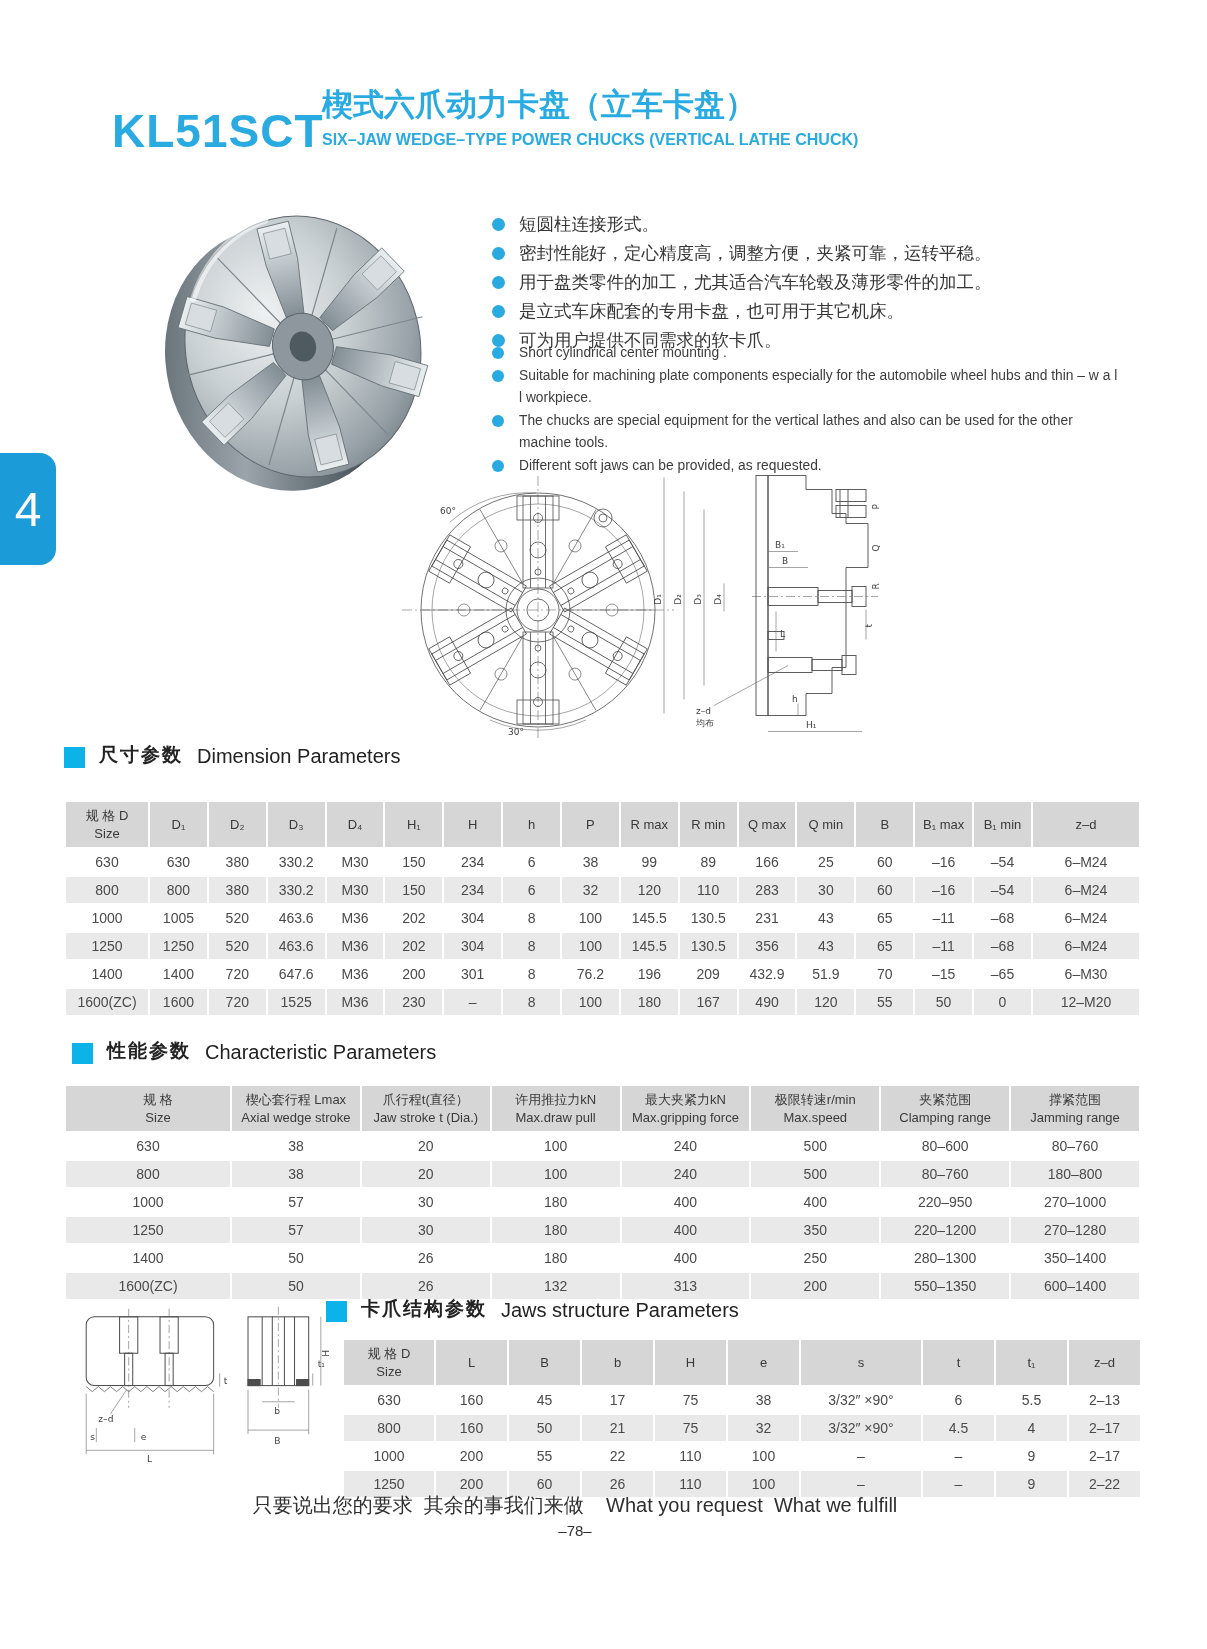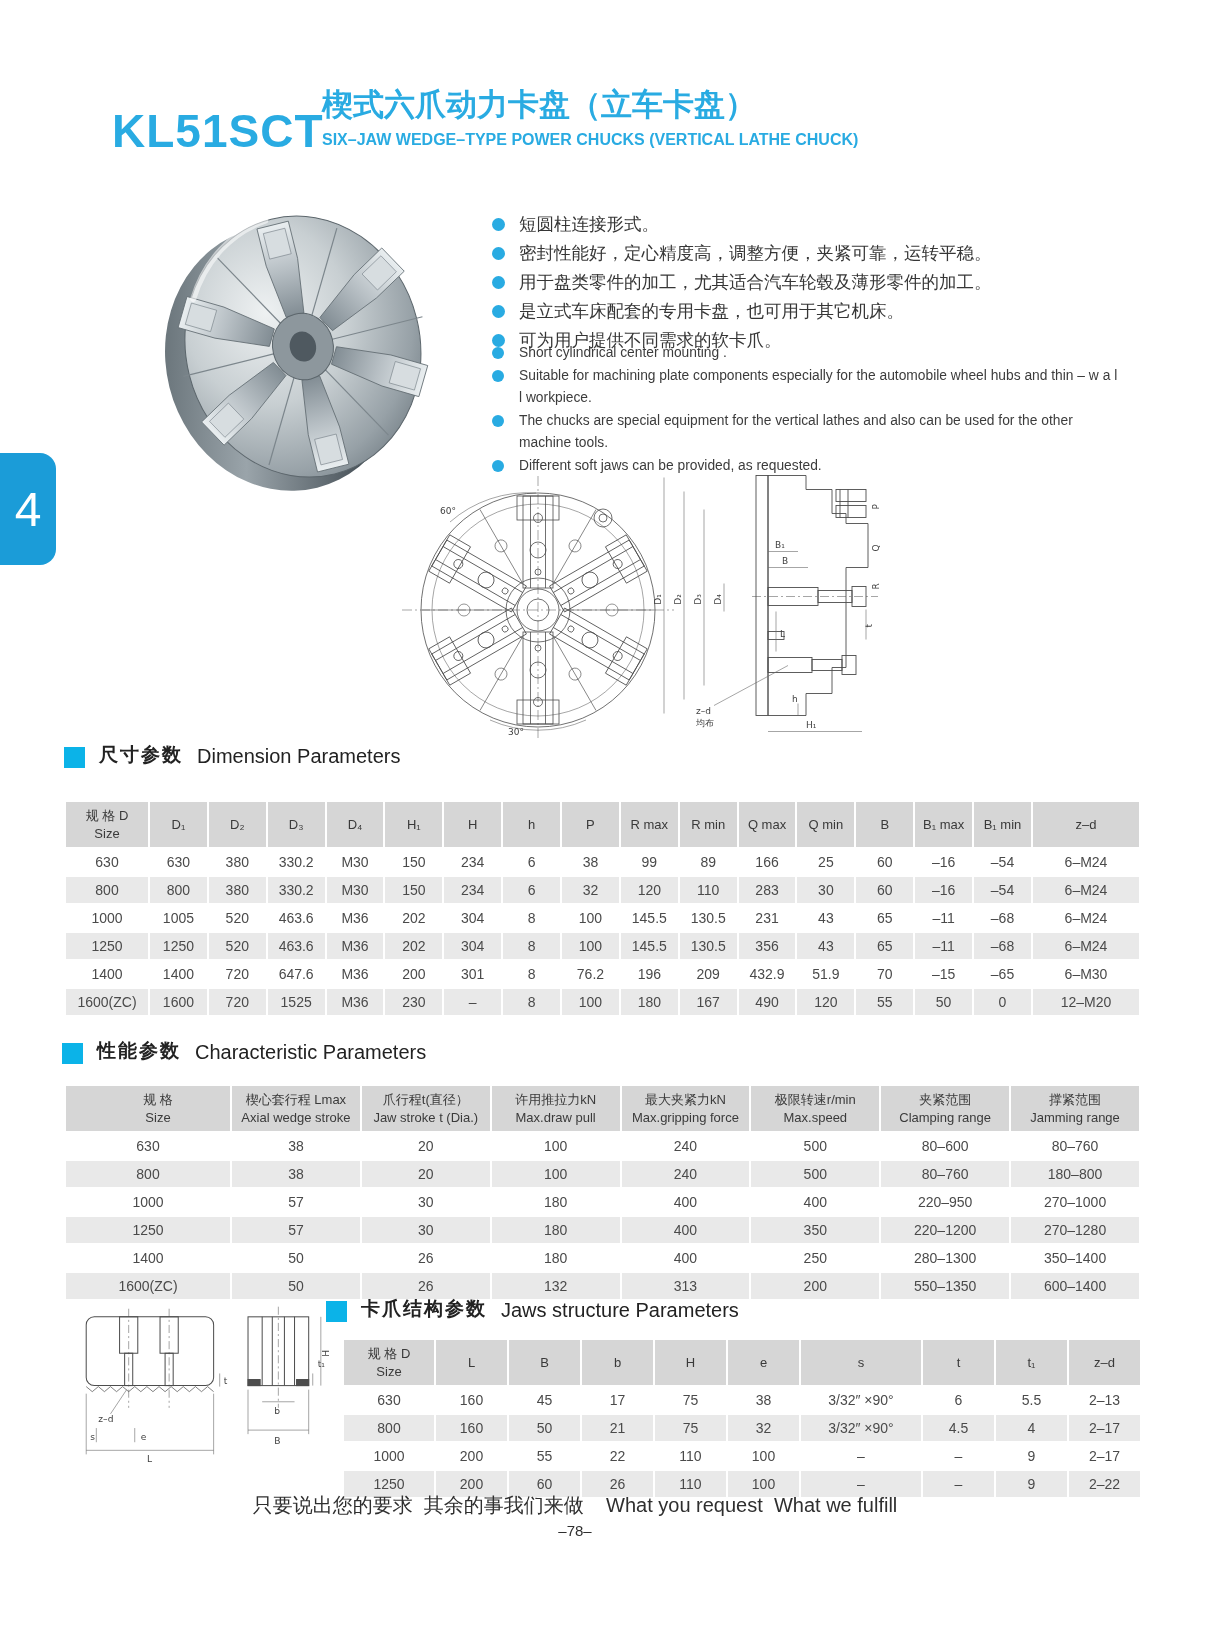--- a/index.html
+++ b/index.html
@@ -357,21 +357,21 @@
             <td>120</td>
             <td>55</td>
             <td>50</td>
             <td>0</td>
             <td>12–M20</td>
           </tr>
         </tbody>
     </table>
   </div>
 
-  <div class="sec" style="left:62px;top:1038px;">
+  <div class="sec" style="left:72px;top:1038px;">
     <span class="sq"></span>
     <span class="zh">性能参数</span>
     <span class="en">Characteristic Parameters</span>
   </div>
   <div class="twrap" style="left:64px;top:1084px;width:1077px;">
     <table class="t-char">
       <thead>
           <tr>
             <th>规 格
 Size</th>

